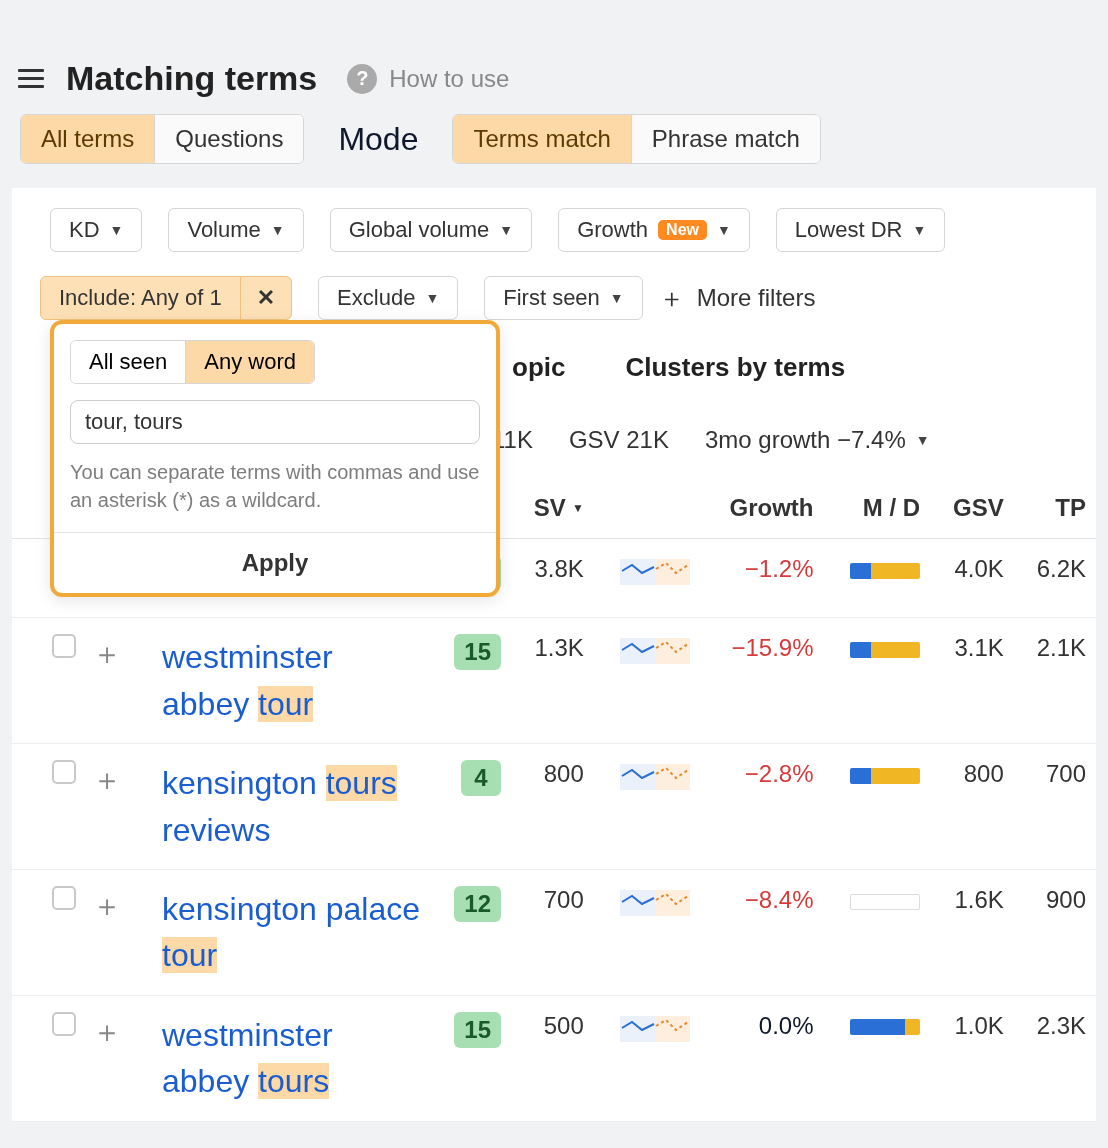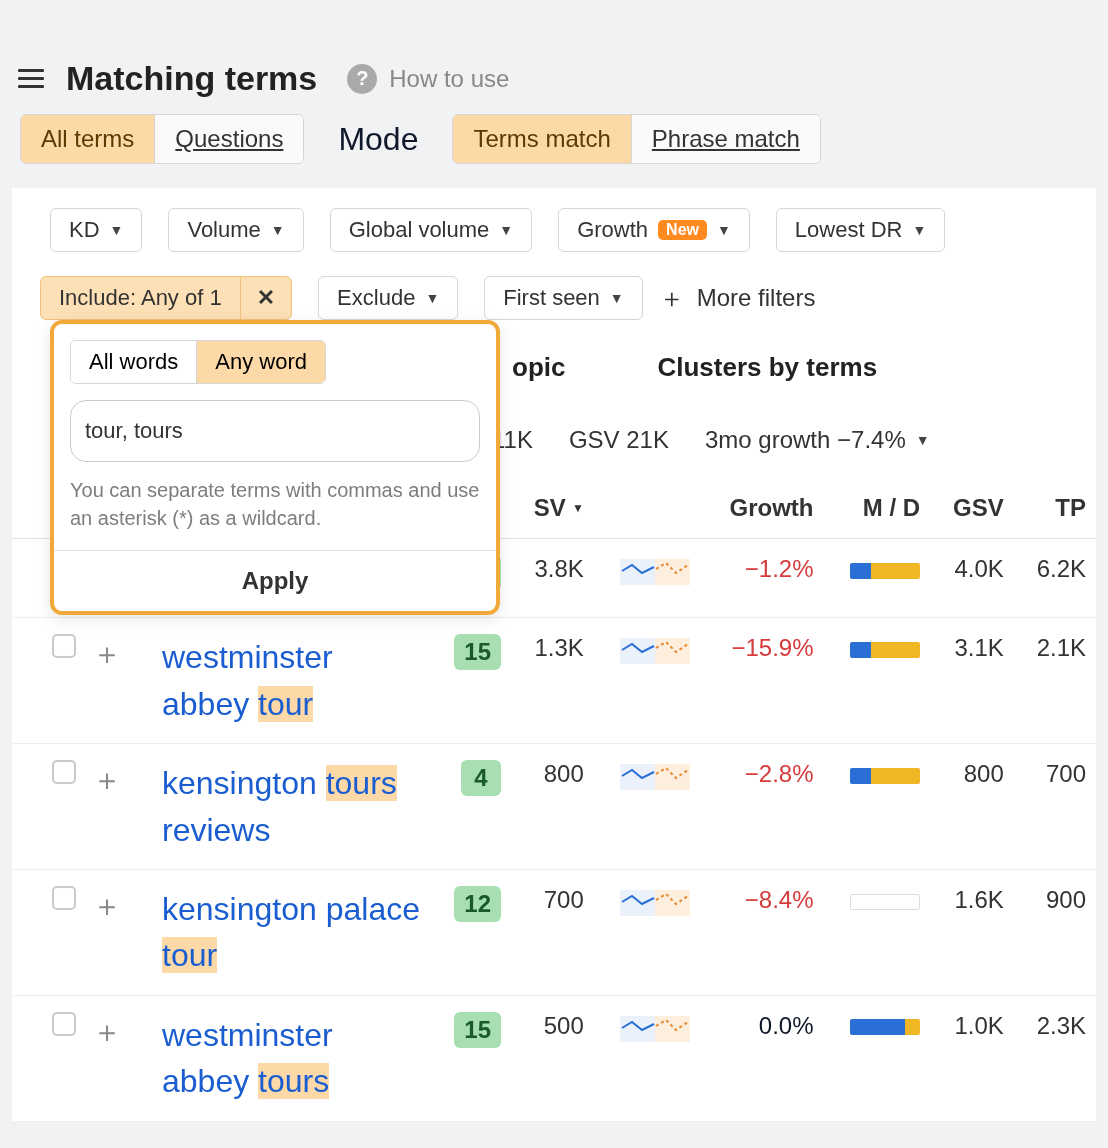--- a/index.html
+++ b/index.html
@@ -27,21 +27,21 @@
     width: 30px; height: 30px; border-radius: 50%; background: #aaa; color: #fff;
     font-weight: 700; font-size: 20px; display: inline-flex; align-items: center; justify-content: center;
   }
   .help-text { color: #888; font-size: 24px; }
 
   .segment-row { display: flex; align-items: center; gap: 34px; padding: 0 20px 24px 20px; }
   .seg-group { display: flex; border: 1px solid #d6d6d6; border-radius: 6px; overflow: hidden; background: #fff; }
   .seg-btn {
     padding: 10px 20px; font-size: 24px; color: #333; background: #fafafa; border: none; cursor: pointer;
   }
-  .seg-btn + .seg-btn { border-left: 1px solid #d6d6d6; text-decoration: underline; }
+  .seg-btn + .seg-btn { border-left: 1px solid #d6d6d6; }
   .seg-btn.active { background: #fdd9a8; color: #5a3b00; }
   .mode-label { color: #0f172a; font-size: 32px; }
 
   .panel { background: #fff; margin: 0 12px 0 12px; padding-top: 8px; }
   .filter-row { display: flex; flex-wrap: wrap; gap: 16px; padding: 12px 28px; align-items: center; }
   .pill {
     border: 1px solid #d6d6d6; background: #fff; border-radius: 6px; padding: 8px 18px;
     font-size: 22px; display: inline-flex; align-items: center; gap: 10px; cursor: pointer; margin-left: 10px;
   }
   .caret { font-size: 14px; color: #444; }
@@ -60,28 +60,28 @@
   .popover {
     position: absolute; left: 50px; top: 320px; width: 450px; background: #fff;
     border: 4px solid #f1a93a; border-radius: 12px; padding: 16px 16px 0 16px; z-index: 10;
     box-shadow: 0 4px 16px rgba(0,0,0,0.1);
   }
   .pop-tabs { display: flex; border: 1px solid #d6d6d6; border-radius: 6px; overflow: hidden; width: fit-content; margin-bottom: 16px; }
   .pop-tab { padding: 8px 18px; font-size: 22px; background: #fff; border: none; cursor: pointer; }
   .pop-tab + .pop-tab { border-left: 1px solid #d6d6d6; }
   .pop-tab.active { background: #fdd9a8; }
   .pop-input {
-    width: 100%; border: 1px solid #ccc; border-radius: 16px; padding: 17px 14px; font-size: 22px; color: #333;
+    width: 100%; border: 1px solid #ccc; border-radius: 8px; padding: 8px 14px; font-size: 22px; color: #333;
   }
   .pop-help { color: #7d7d7d; font-size: 20px; margin-top: 14px; line-height: 1.4; }
   .pop-apply {
     border-top: 1px solid #e4e4e4; margin: 18px -16px 0 -16px; text-align: center; padding: 16px 0; font-size: 24px; font-weight: 600; cursor: pointer;
   }
 
-  .tabs-row { display: flex; gap: 92px; padding: 20px 40px 0 500px; font-size: 26px; font-weight: 600; color: #222; }
+  .tabs-row { display: flex; gap: 60px; padding: 20px 40px 0 500px; font-size: 26px; font-weight: 600; color: #222; }
   .tab { cursor: pointer; padding-bottom: 10px; border-bottom: 3px solid transparent; }
 
   .summary-row { display: flex; gap: 36px; padding: 30px 40px 24px 480px; font-size: 24px; color: #333; align-items: center; }
   .summary-row .grow { display: inline-flex; align-items: center; gap: 10px; }
 
   
   .tbl { width: 100%; border-collapse: collapse; }
   .tbl th, .tbl td { padding: 16px 10px; text-align: right; font-size: 24px; vertical-align: top; }
   .tbl th { border-bottom: 1px solid #e3e3e3; font-weight: 600; color: #333; }
   .tbl td { border-bottom: 1px solid #eee; }
@@ -298,19 +298,19 @@
           <td><span class="md-bar"><span class="seg-m" style="width:78%"></span><span class="seg-d" style="width:22%"></span></span></td>
           <td>1.0K</td>
           <td>2.3K</td>
         </tr>
       </tbody>
   </table>
 </div>
 
 <div class="popover">
   <div class="pop-tabs">
-    <button class="pop-tab">All words</button>
+    <button class="pop-tab">All seen</button>
     <button class="pop-tab active">Any word</button>
   </div>
   <input class="pop-input" type="text" value="tour, tours" style="">
   <div class="pop-help">You can separate terms with commas and use an asterisk (*) as a wildcard.</div>
   <div class="pop-apply">Apply</div>
 </div>
 
 </body></html>

